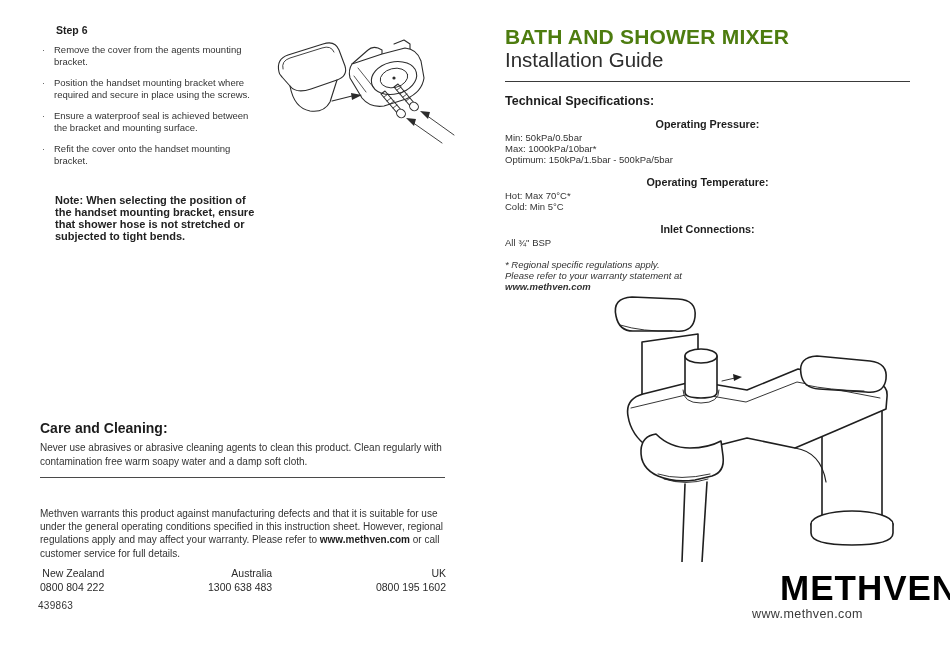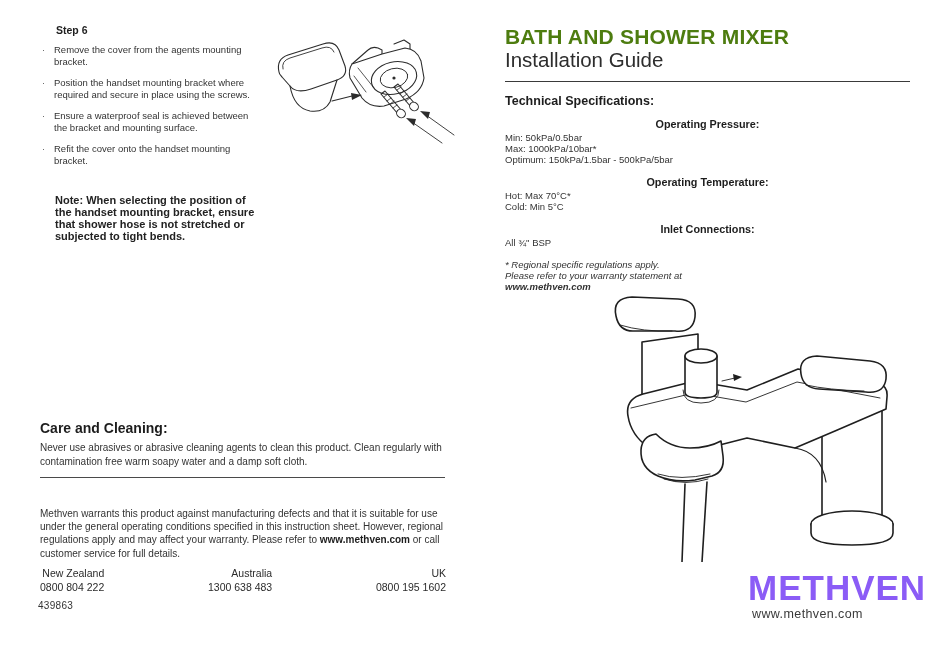--- a/index.html
+++ b/index.html
@@ -37,21 +37,21 @@
   .spec-group { margin-bottom:11px; }
   .spec-group h3 { margin:0 0 2px 0; font-size:10.8px; font-weight:bold; color:#1d1d1d;text-align:center; }
   .spec-group .ln { font-size:9.5px; line-height:11px; color:#333; }
   .regional { font-size:9.5px; line-height:11px; font-style:italic; color:#333; }
   .regional .b { font-weight:bold; }
   
   .bracket-art { position:absolute; left:266px; top:20px; }
   .tap-art { position:absolute; left:598px; top:286px; }
   
   .brand { position:absolute; left:748px; top:570px; width:162px; }
-  .brand .logo { font-size:35px; line-height:36px; font-weight:600; letter-spacing:1px; color:#8b5cf6; }
+  .brand .logo { font-size:35px; line-height:36px; font-weight:600; letter-spacing:1px; color:#000000;margin-left:32px; }
   .brand .site { font-size:12.5px; letter-spacing:.4px; color:#3a3a3a; padding-left:4px; margin-top:1px; }
 </style>
 </head>
 <body>
 
 <div class="page">
 
   <div class="step-heading">Step 6</div>
 
   <ul class="bullets">

